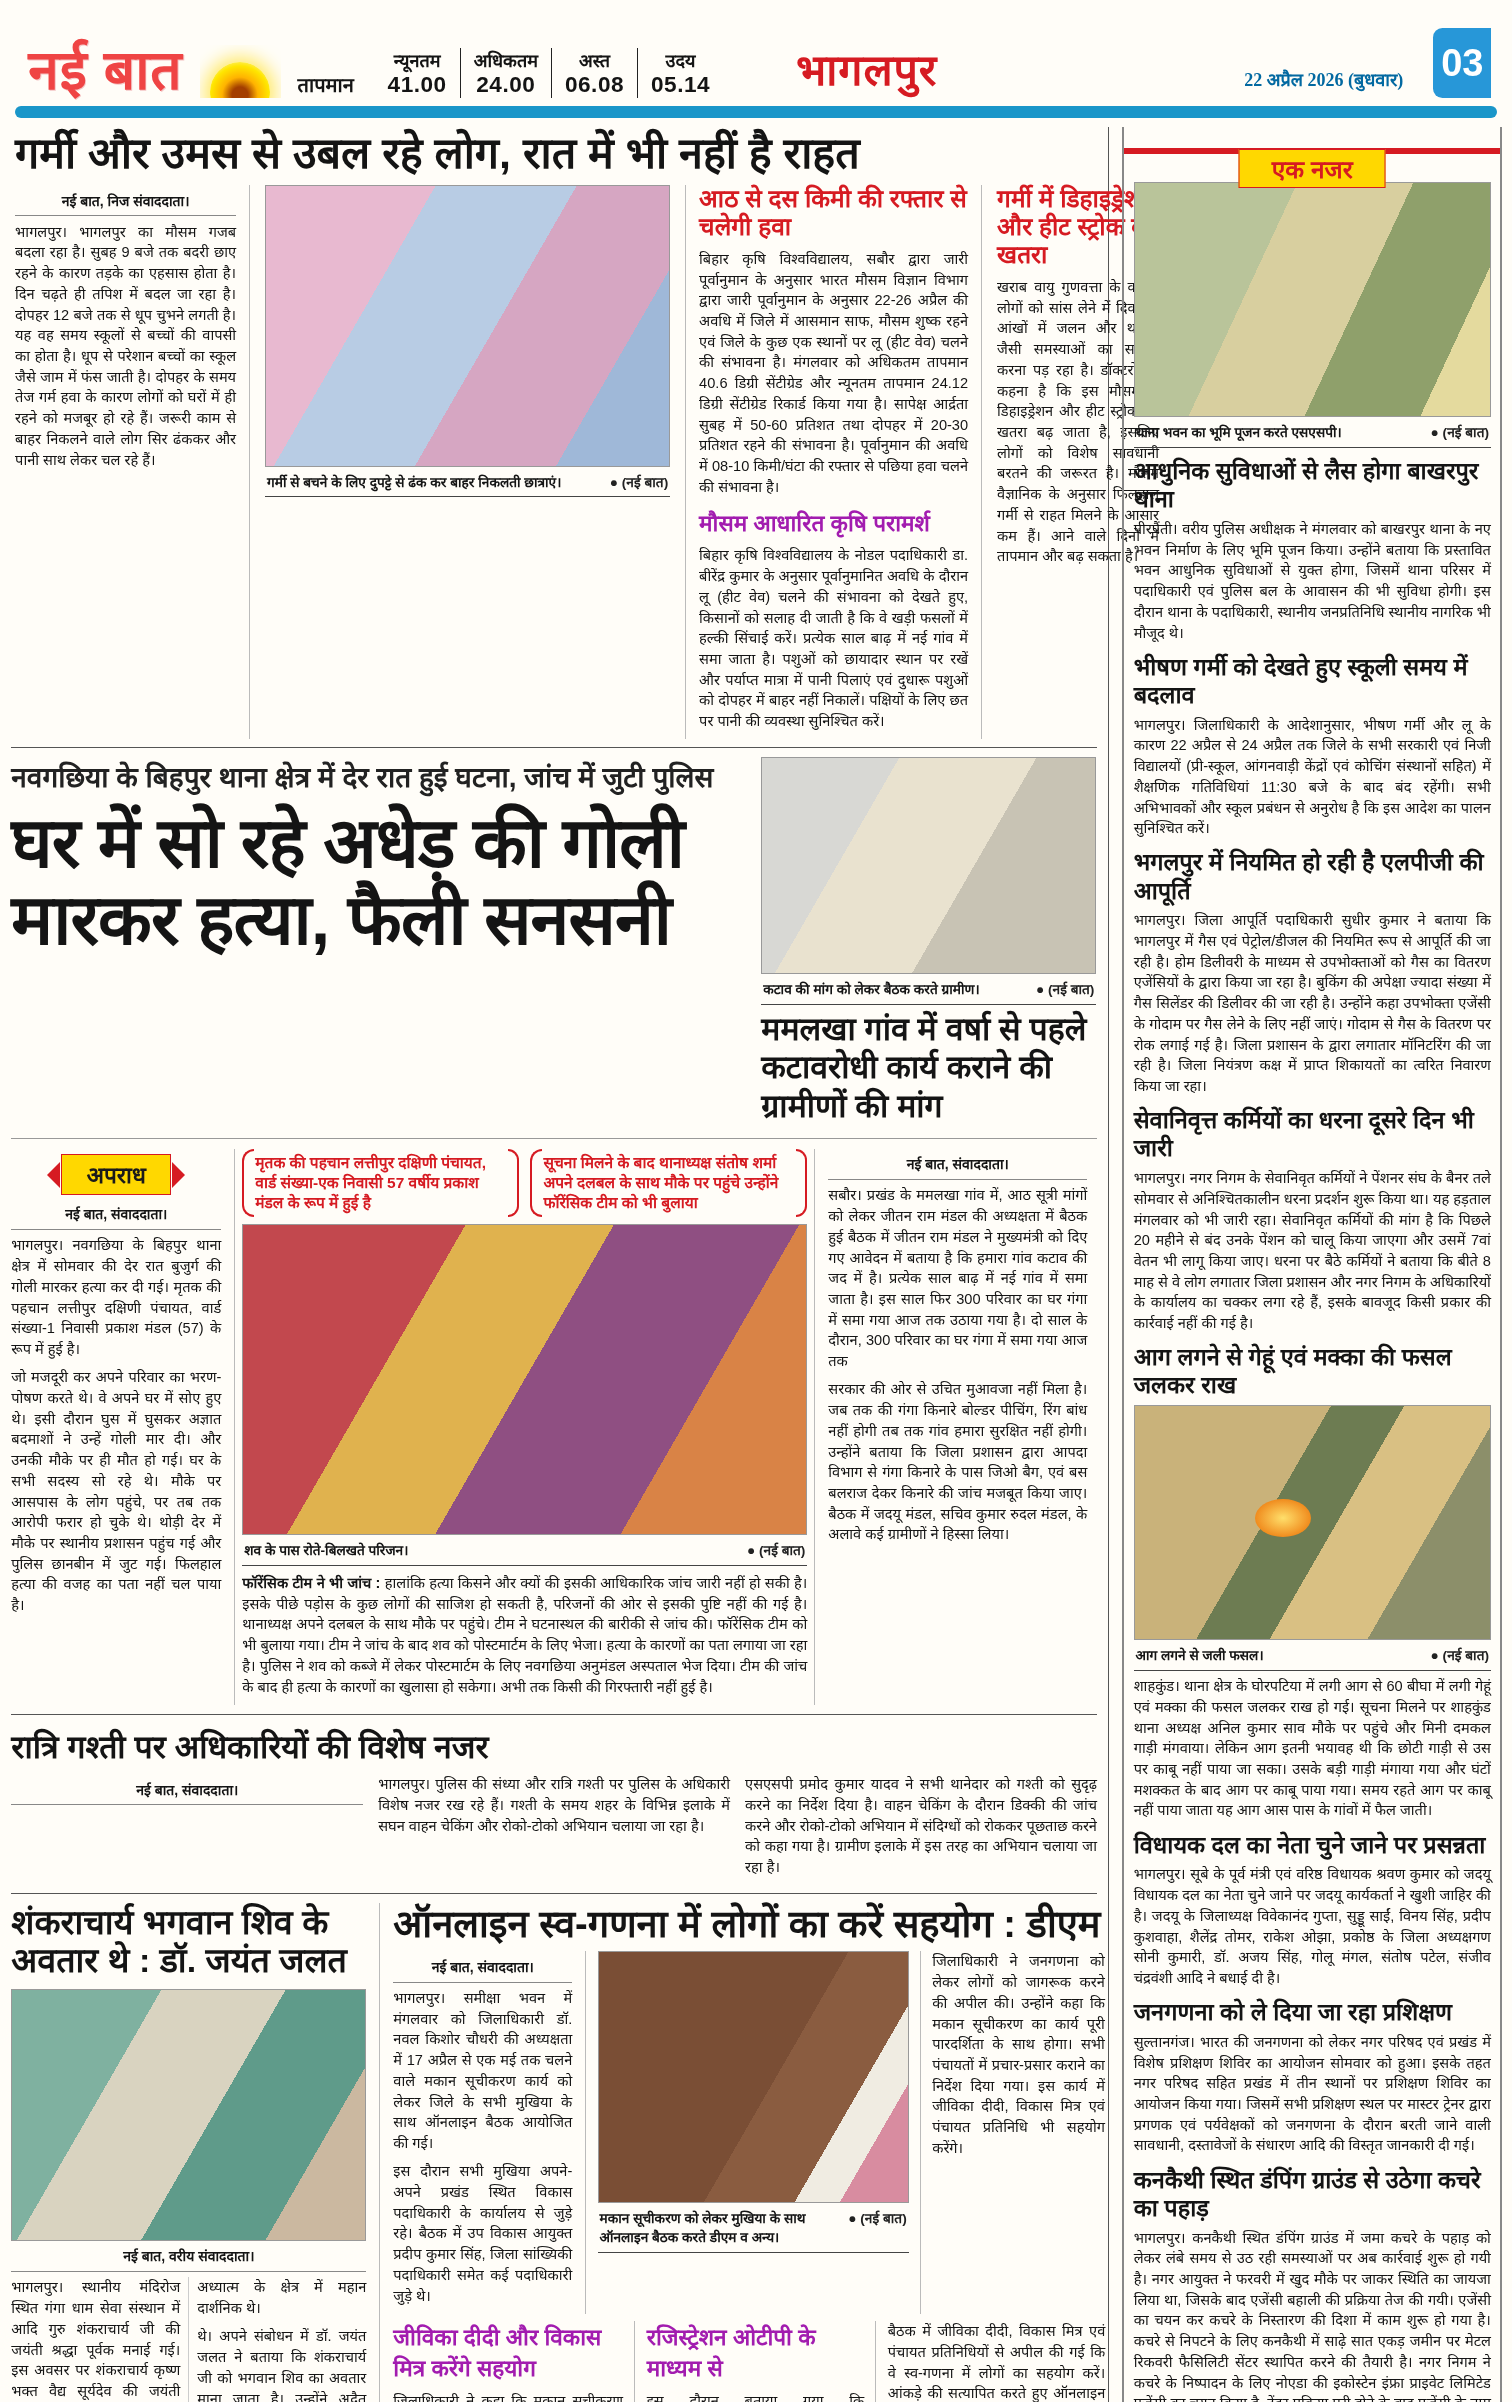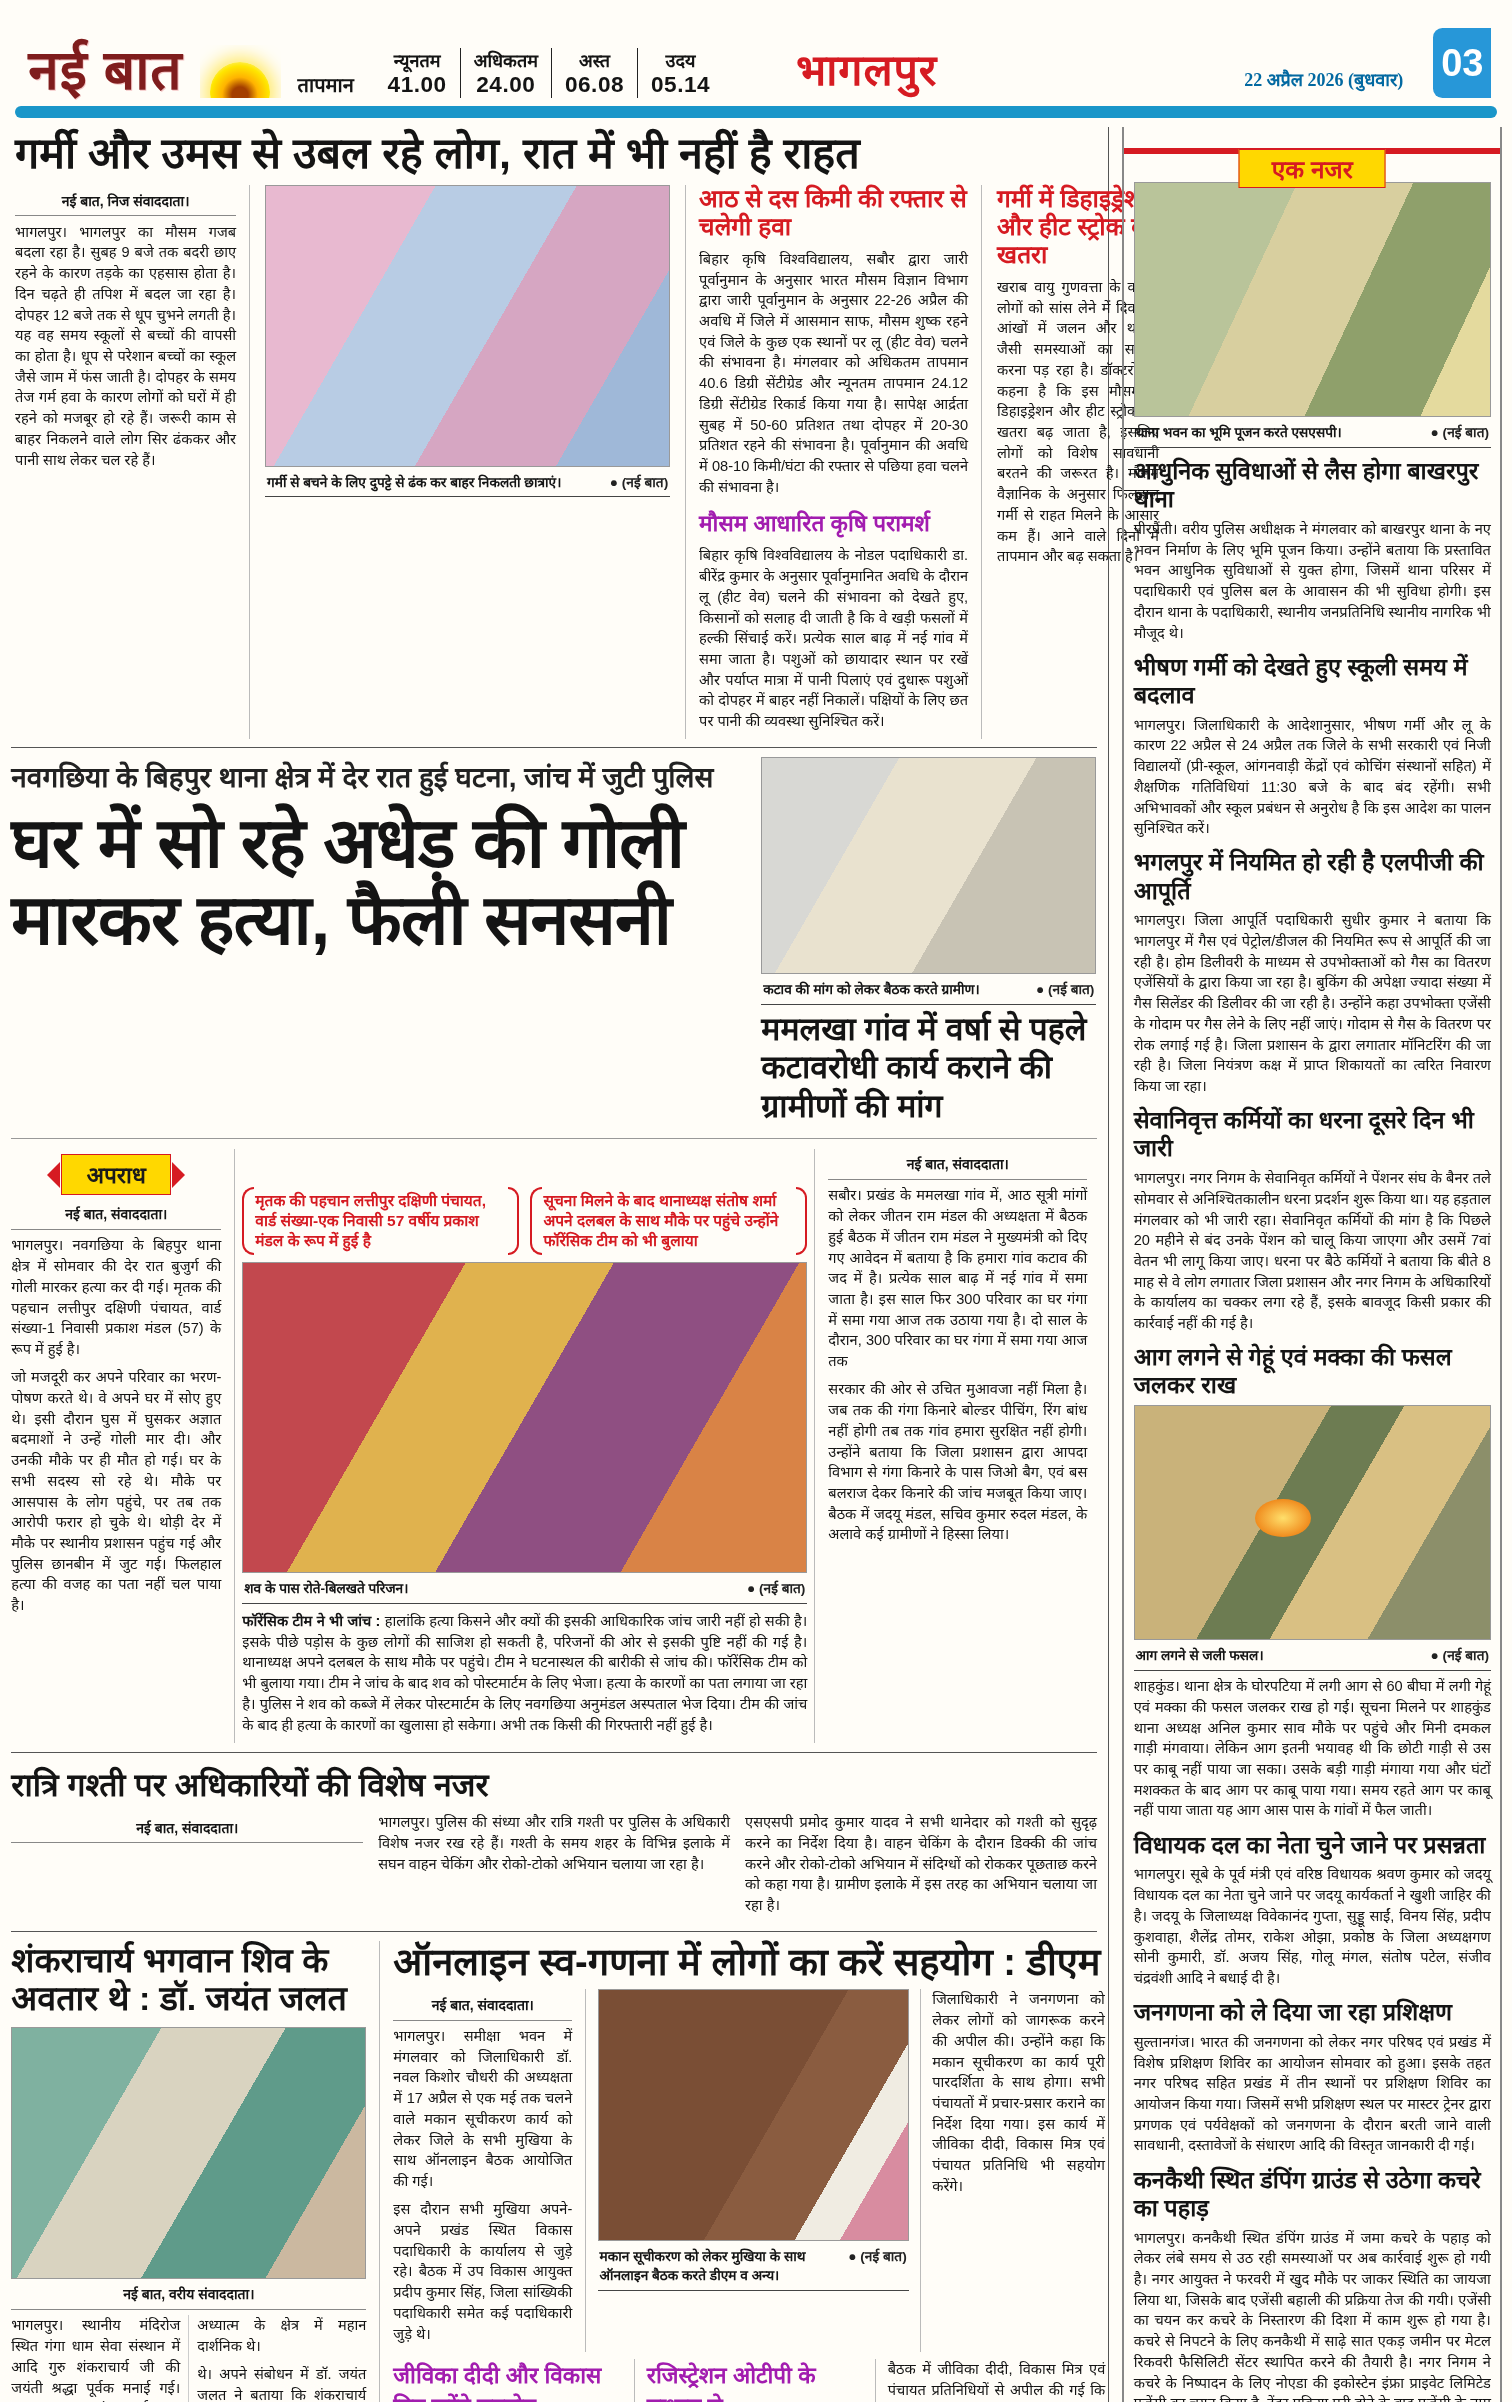--- a/index.html
+++ b/index.html
@@ -1,21 +1,21 @@
 <!DOCTYPE html>
 <html style="font-size:15px"><head>
 <meta charset="utf-8">
 <style>
   * { margin:0; padding:0; box-sizing:border-box; }
   body { background:#e8e8e4; font-family:"Liberation Sans", sans-serif; }
   .page { width:1512px; min-height:2402px; margin:0 auto; background:#fffdf8; color:#141414; padding:9.4px 11.3px; position:relative; }
 
   
   .masthead { display:flex; align-items:flex-end; gap:17px; padding:19px 9.4px 5.6px 17px; position:relative; }
-  .logo { font-size:55px; font-weight:bold; color:#7f1d1d; letter-spacing:0.9px; text-shadow:0.9px 0.9px 0 #f4c6c6; line-height:1; }
+  .logo { font-size:55px; font-weight:bold; color:#ef4444; letter-spacing:0.9px; text-shadow:0.9px 0.9px 0 #f4c6c6; line-height:1; }
   .sun { width:81px; height:53px; position:relative; overflow:hidden; }
   .sun::after { content:""; position:absolute; left:50%; top:17px; transform:translateX(-50%); width:60px; height:60px; border-radius:50%;
     background:radial-gradient(circle at 50% 55%, #a33e00 0 18%, #ffb300 40%, #ffe600 65%, #fff 100%); box-shadow:0 0 17px 5.6px #ffe96a; }
   .weather { display:flex; align-items:flex-end; gap:0; }
   .wcell { padding:0 13px; border-left:1.9px solid #222; text-align:center; }
   .wcell:first-child { border-left:none; }
   .wlabel { font-size:18px; font-weight:bold; }
   .wvalue { font-size:22.6px; font-weight:bold; letter-spacing:0.5px; }
   .temp-label { font-size:20px; font-weight:bold; margin-right:3.8px; align-self:flex-end; }
   .city { font-size:43px; font-weight:bold; color:#d61b22; margin-left:56px; letter-spacing:0.9px; }
@@ -51,21 +51,21 @@
   .leftmain { border-right:1.9px solid #555; padding-right:11.3px; }
 
   
   .murder-band { display:grid; grid-template-columns:744px 335px; gap:6px; border-bottom:0.9px solid #999; padding:9.4px 0 5.6px 0; }
   .strap { font-size:28px; font-weight:bold; color:#222; margin-bottom:9.4px; }
   .murder-head { font-size:70px; font-weight:bold; line-height:1.1; letter-spacing:-0.9px; }
 
   
   .crime-band { display:grid; grid-template-columns:224px 565px 273px; gap:7px; padding:9.4px 0; border-bottom:1.9px solid #555; }
   .hl-row { display:flex; gap:11.3px; margin-bottom:7.5px; }
-  .hl { flex:1; color:#d61b22; font-weight:bold; font-size:15.5px; line-height:1.3; padding:3.8px 13px; position:relative;margin-top:38px; }
+  .hl { flex:1; color:#d61b22; font-weight:bold; font-size:15.5px; line-height:1.3; padding:3.8px 13px; position:relative; }
   .hl::before,.hl::after{ content:""; position:absolute; top:0; bottom:0; width:9.4px; border:2.8px solid #d61b22; }
   .hl::before{ left:0; border-right:none; border-radius:13px 0 0 13px; }
   .hl::after{ right:0; border-left:none; border-radius:0 13px 13px 0; }
   .mid-head { font-size:32px; font-weight:bold; line-height:1.2; margin:5.6px 0 7.5px 0; }
 
   
   .band3 { display:grid; grid-template-columns:369px 712px; gap:13px; padding:9.4px 0 11.3px 0; }
   .shankar-head { font-size:34px; }
   .census-head { font-size:38px; }
   .census-grid { display:grid; grid-template-columns:193px 311px 185px; gap:11.3px; margin-top:5.6px; }

